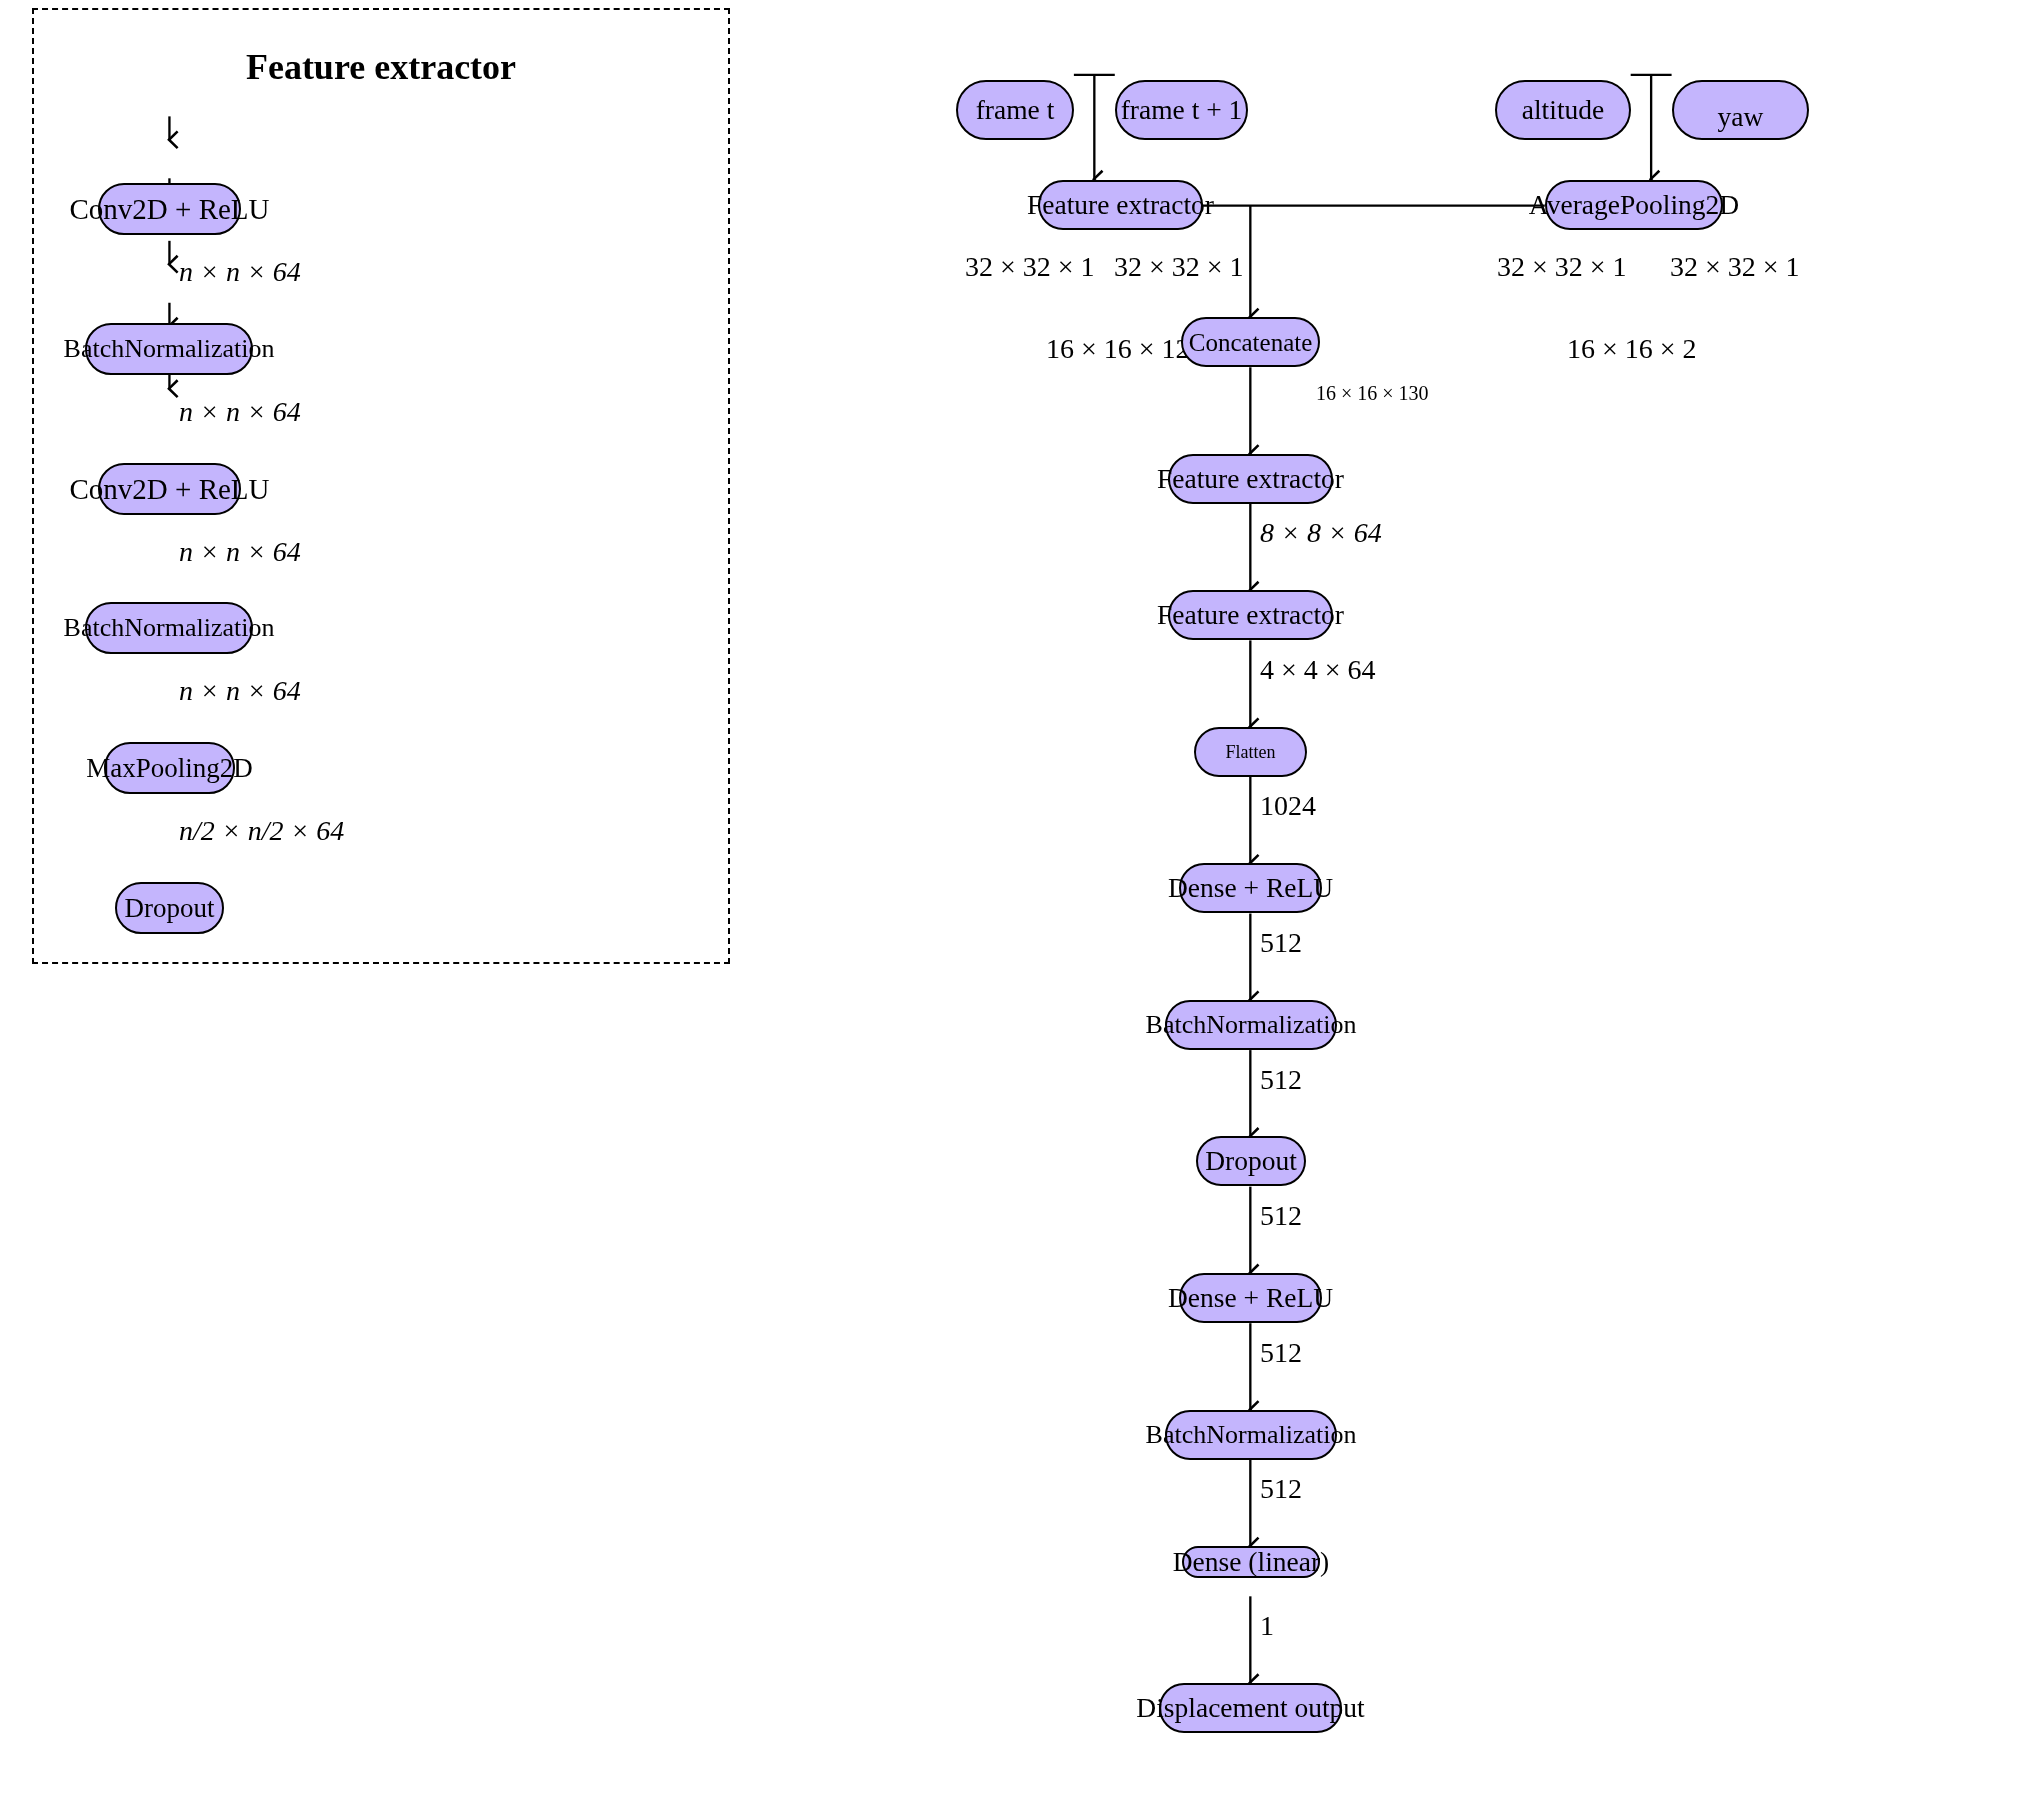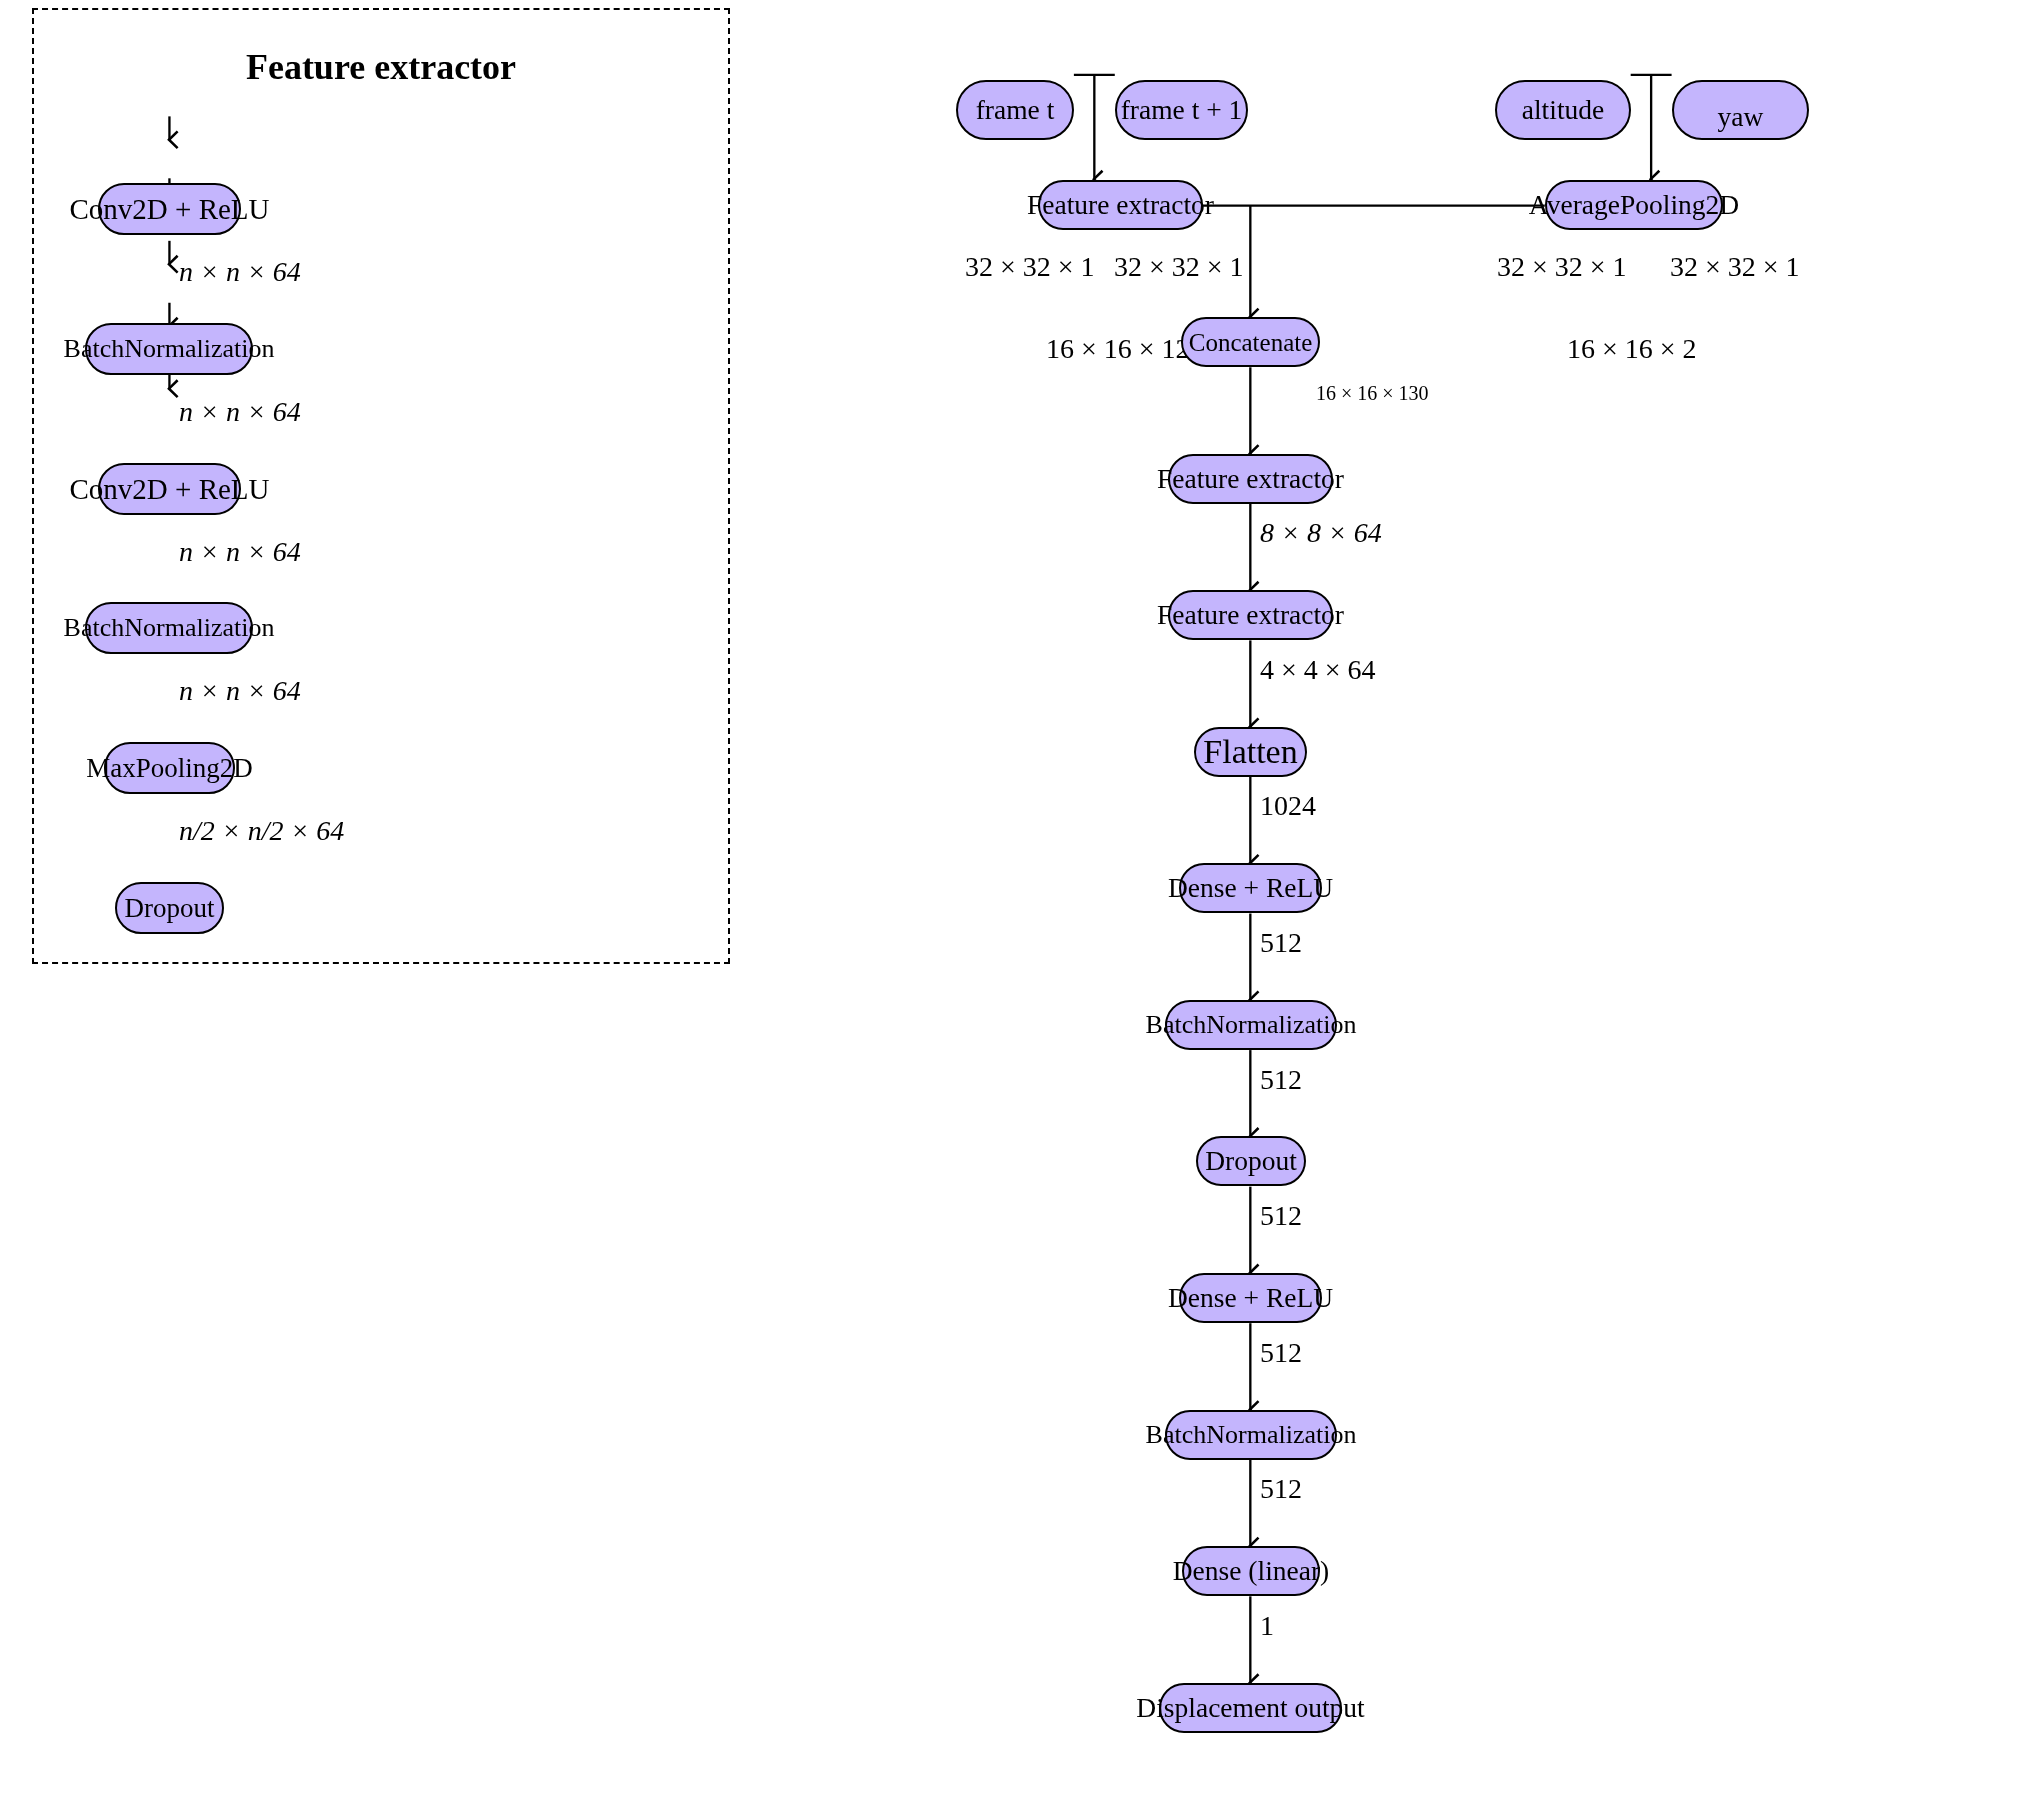--- a/index.html
+++ b/index.html
@@ -144,39 +144,39 @@
 
   <div class="node" style="left: 1181px; top: 317px; width: 139px; height: 50px; border-radius: 25px; font-size: 25px; align-items: center;">
     <span style="top: 0px;">Concatenate</span>
   </div>
   <div class="node" style="left: 1168px; top: 454px; width: 165px; height: 50px; border-radius: 25px; font-size: 27.5px;">
     <span style="top: 0px;">Feature extractor</span>
   </div>
   <div class="node" style="left: 1168px; top: 590px; width: 165px; height: 50px; border-radius: 25px; font-size: 27.5px;">
     <span style="top: 0px;">Feature extractor</span>
   </div>
-  <div class="node" style="left: 1194px; top: 727px; width: 113px; height: 50px; border-radius: 25px; font-size: 34px;">
+  <div class="node" style="left: 1194px; top: 727px; width: 113px; height: 50px; border-radius: 25px; font-size: 18px;">
     <span style="top: 0px;">Flatten</span>
   </div>
   <div class="node" style="left: 1179px; top: 863px; width: 143px; height: 50px; border-radius: 25px; font-size: 27.5px;">
     <span style="top: 0px;">Dense + ReLU</span>
   </div>
   <div class="node" style="left: 1165px; top: 1000px; width: 172px; height: 50px; border-radius: 25px; font-size: 26px;">
     <span style="top: 0px;">BatchNormalization</span>
   </div>
   <div class="node" style="left: 1196px; top: 1136px; width: 110px; height: 50px; border-radius: 25px; font-size: 27.5px;">
     <span style="top: 0px;">Dropout</span>
   </div>
   <div class="node" style="left: 1179px; top: 1273px; width: 143px; height: 50px; border-radius: 25px; font-size: 27.5px;">
     <span style="top: 0px;">Dense + ReLU</span>
   </div>
   <div class="node" style="left: 1165px; top: 1410px; width: 172px; height: 50px; border-radius: 25px; font-size: 26px;">
     <span style="top: 0px;">BatchNormalization</span>
   </div>
-  <div class="node" style="left: 1182px; top: 1546px; width: 138px; height: 50px; border-radius: 25px; font-size: 27.5px;">
+  <div class="node" style="left: 1182px; top: 1546px; width: 138px; height: 32px; border-radius: 25px; font-size: 27.5px;">
     <span style="top: 0px;">Dense (linear)</span>
   </div>
   <div class="node" style="left: 1159px; top: 1683px; width: 183px; height: 50px; border-radius: 25px; font-size: 27.5px;">
     <span style="top: 0px;">Displacement output</span>
   </div>
 
   <div class="elabel" style="left: 1316px; top: 383px; font-size: 20px;">16 × 16 × 130</div>
   <div class="elabel" style="left: 1260px; top: 519px; font-size: 28px; font-style: italic;">8 × 8 × 64</div>
   <div class="elabel" style="left: 1260px; top: 656px; font-size: 28px;">4 × 4 × 64</div>
   <div class="elabel" style="left: 1260px; top: 792px; font-size: 28px;">1024</div>

